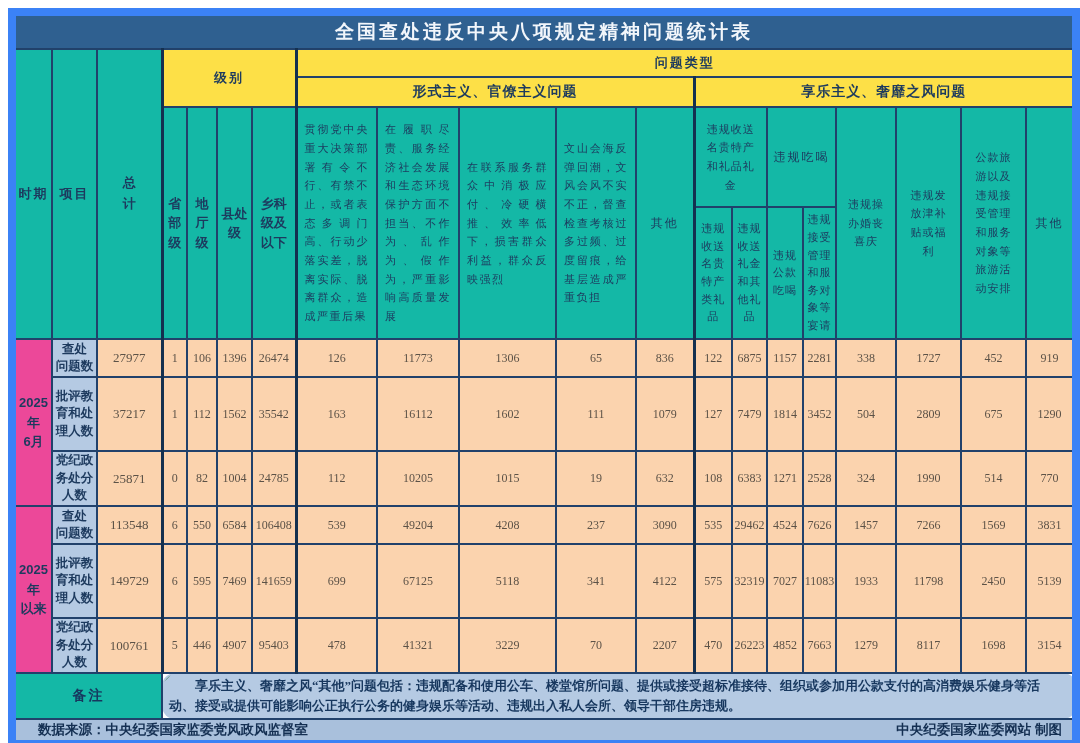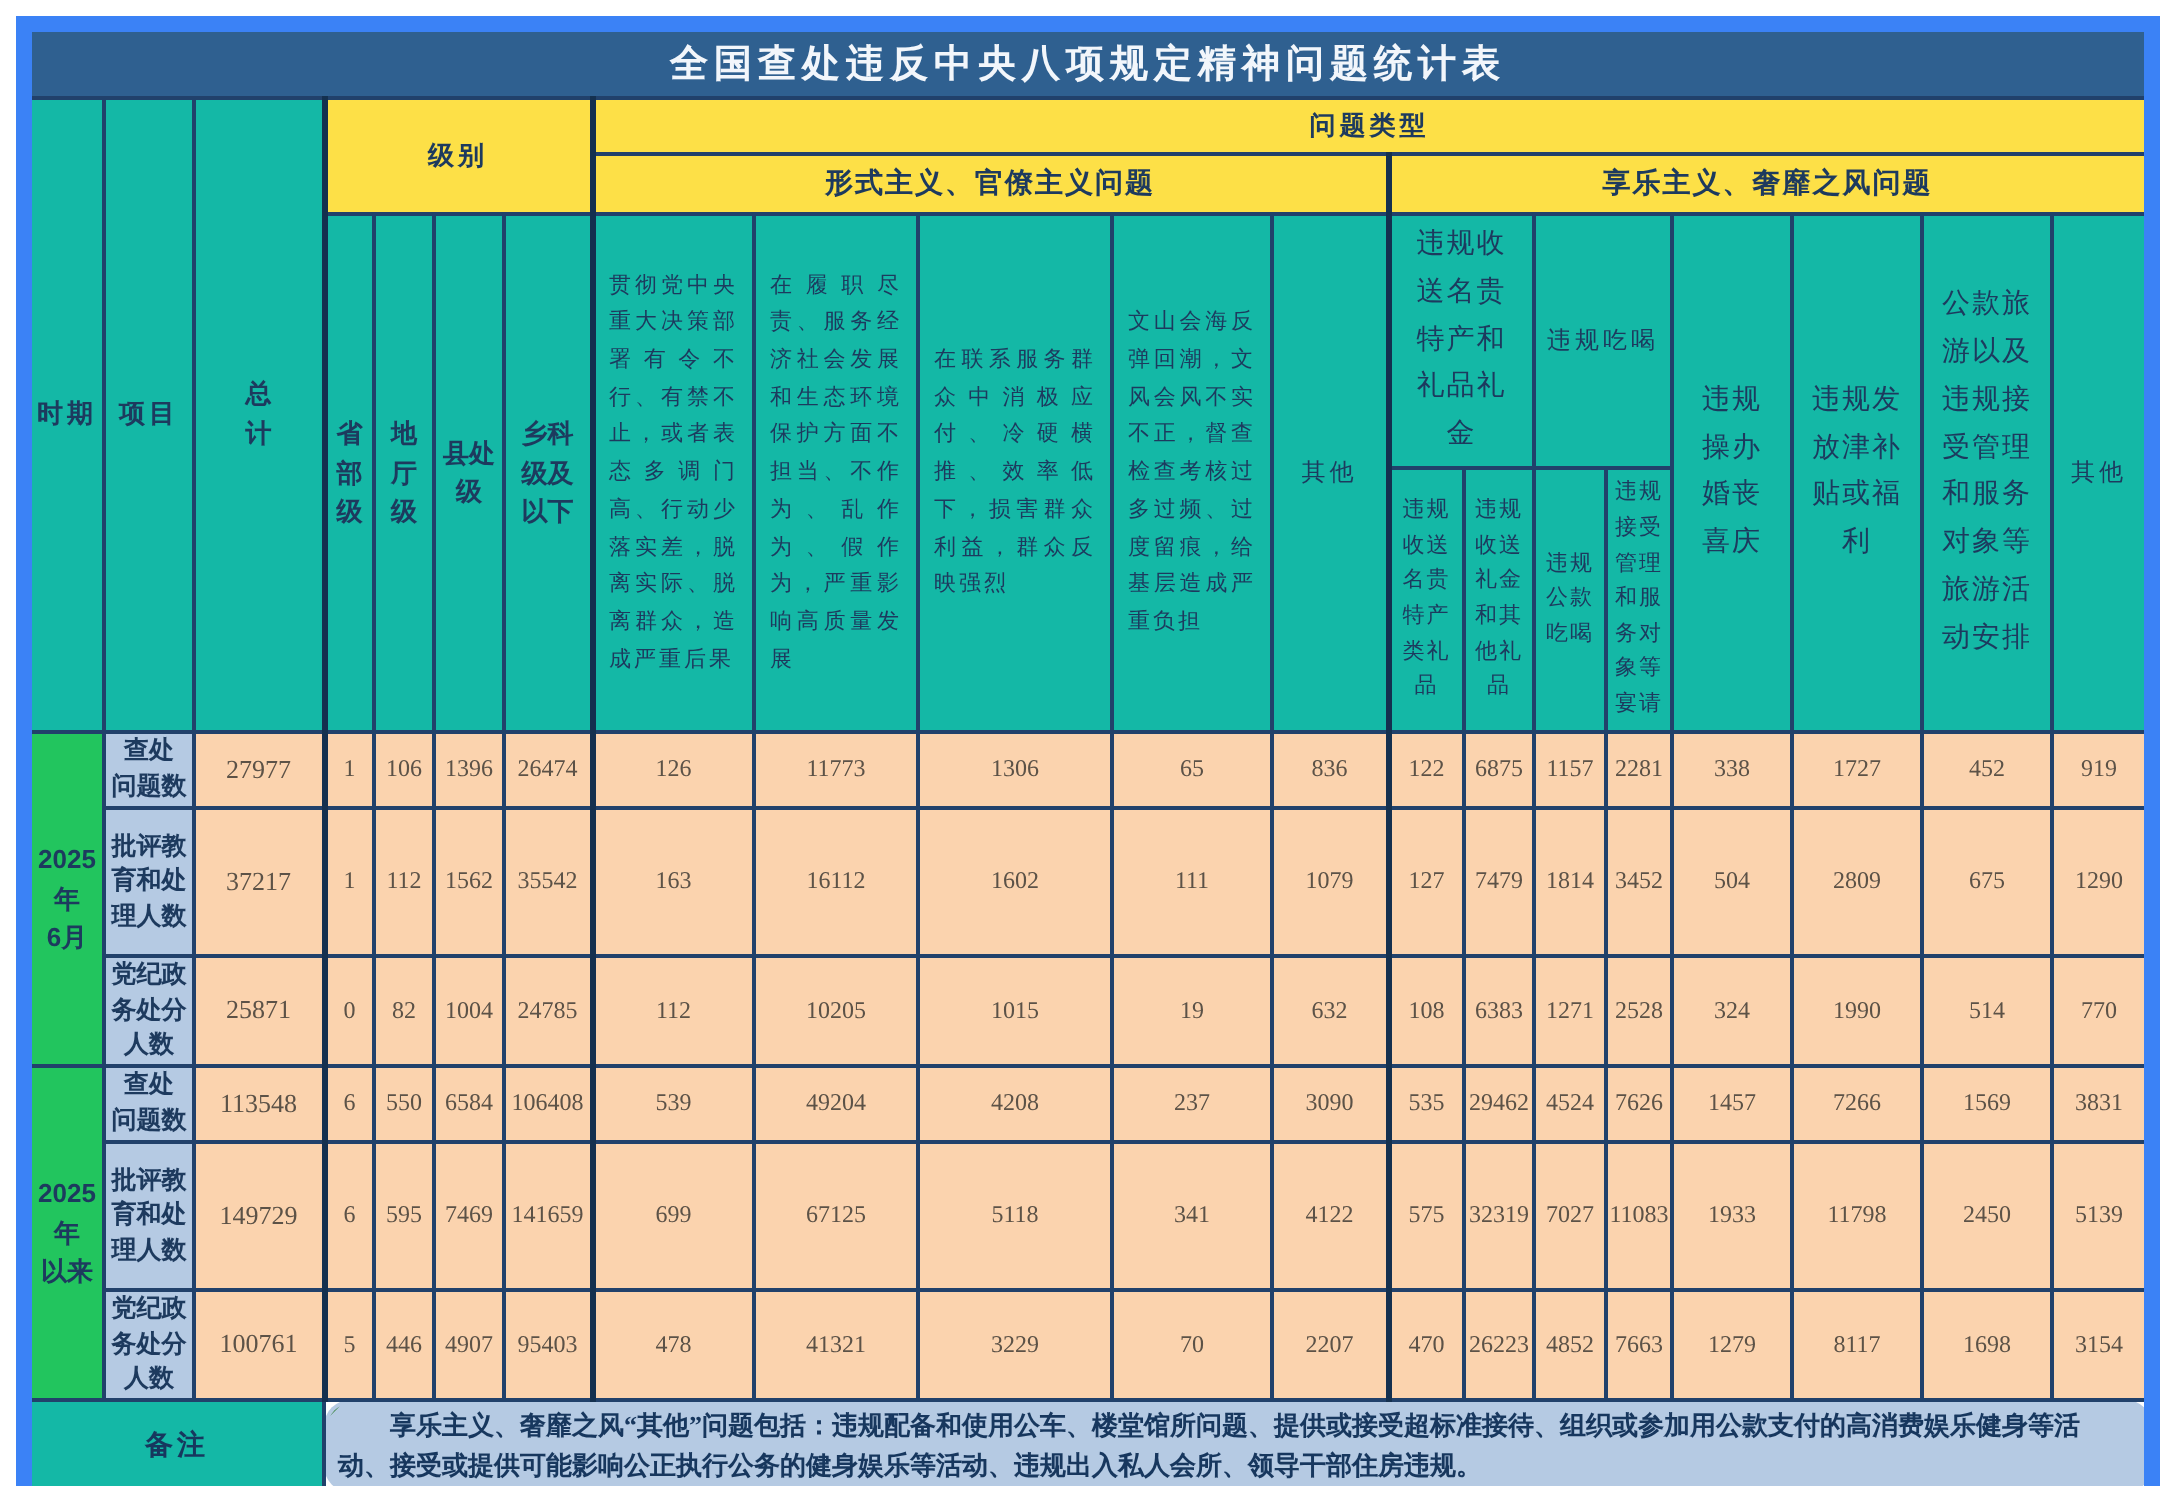--- a/index.html
+++ b/index.html
@@ -26,25 +26,25 @@
 
   
   .hcell{background:#14b8a6;color:#1D3A5E;}
   .hcell-light{background:#fde047;color:#1D3A5E;}
   .h-main{font-weight:bold;font-size:13px;letter-spacing:2px;}
   .h-group{font-weight:bold;font-size:14px;letter-spacing:1px;}
   .h-level{font-weight:bold;font-size:13px;line-height:1.5;padding:2px 2px;}
   .h-desc{font-family:"Liberation Serif",serif;font-size:11px;line-height:1.7;letter-spacing:1.5px;text-align:justify;padding:4px 7px;}
   .h-desc-c{font-family:"Liberation Serif",serif;font-size:12px;letter-spacing:2px;}
   .h-sub{font-family:"Liberation Serif",serif;font-size:11px;line-height:1.6;letter-spacing:1px;padding:3px 1px;}
-  .h-single{font-family:"Liberation Serif",serif;font-size:14px;line-height:1.7;letter-spacing:1px;padding:3px 8px;}
+  .h-single{font-family:"Liberation Serif",serif;font-size:11px;line-height:1.7;letter-spacing:1px;padding:3px 8px;}
   .char-col{display:inline-block;width:1.1em;font-weight:bold;font-size:13px;line-height:1.6;font-family:Liberation Serif, serif;}
 
   
-  .period-cell{background:#22c55e;color:#1D3A5E;font-weight:bold;font-size:13px;white-space:pre-line;line-height:1.5;}
+  .period-cell{background:#ec4899;color:#1D3A5E;font-weight:bold;font-size:13px;white-space:pre-line;line-height:1.5;}
   .rowlabel-cell{background:#B5CAE3;color:#1D3A5E;font-weight:bold;font-size:12.5px;white-space:pre-line;line-height:1.4;}
   .value-cell{background:#FBD3AE;color:#5C5247;font-family:"Liberation Serif",serif;font-size:12px;}
   .c-total{font-size:13px;}
 
   
   .note-label{background:#14b8a6;color:#17375E;font-weight:bold;font-size:14px;letter-spacing:2px;}
   .note-text{background:#B5CAE3;color:#17375E;font-family:"Liberation Serif",serif;font-weight:600;font-size:13px;line-height:1.55;text-align:left;text-indent:2em;padding:2px 10px 2px 6px;position:relative;border-radius:13px;}
   .corner-marker{position:absolute;top:1px;left:1px;width:0;height:0;border-top:7px solid #2E7D32;border-right:7px solid transparent;}
   .footer-cell{background:#A9C0DC;}
   .footer-flex{display:flex;justify-content:space-between;align-items:flex-start;padding:0 10px 0 22px;color:#142F52;font-weight:bold;font-size:13.5px;}

